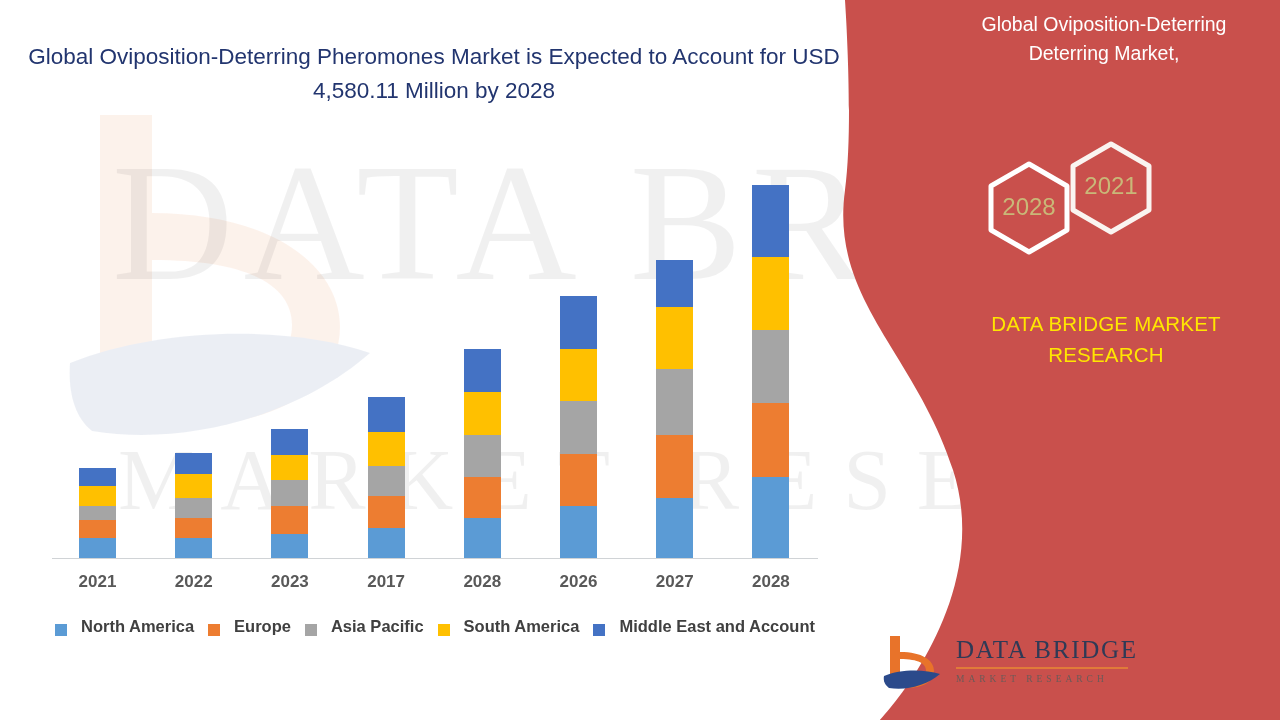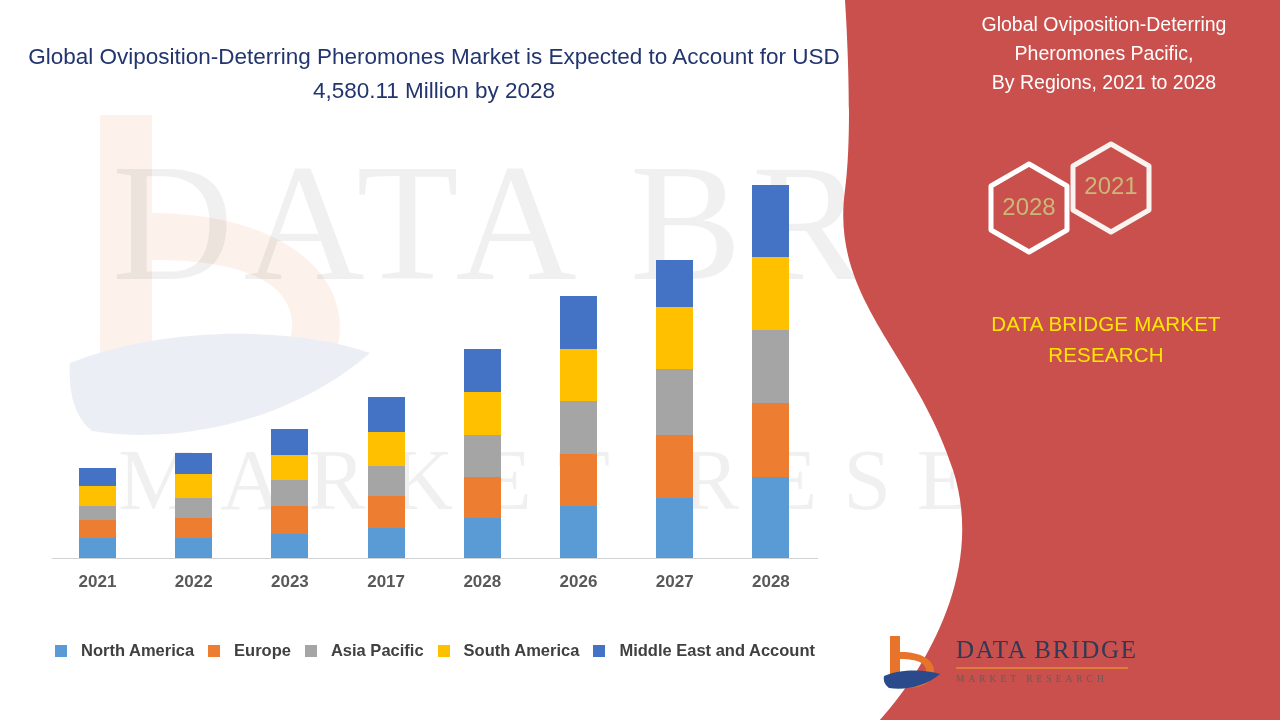--- a/index.html
+++ b/index.html
@@ -61,21 +61,21 @@
     font-weight:700;
     color:#595959;
   }
 
   
   .legend {
     position:absolute; left:0; top:617px; width:870px;
     display:flex; justify-content:center; align-items:center;
     gap:14px;
   }
-  .legend-item { display:flex; align-items:center; gap:14px;margin-top:24px; }
+  .legend-item { display:flex; align-items:flex-end; gap:14px; }
   .legend-swatch { width:12px; height:12px; display:block; }
   .legend-label { font-size:16.5px; font-weight:700; color:#404040; white-space:nowrap; }
 
   
   .red-panel { position:absolute; right:0; top:0; width:460px; height:720px; }
   .red-content { position:absolute; right:14px; top:0; width:460px; height:720px; }
 
   .rp-title {
     position:absolute; left:148px; top:10px; width:300px;
     text-align:center;
@@ -236,22 +236,21 @@
       </div>
   </div>
 
   <svg class="red-panel" viewBox="0 0 460 720" preserveAspectRatio="none">
     <path d="M25 0 L460 0 L460 720 L60 720 C 60 720 175 600 133 470 C 95 352 10 300 25 190 C 34 122 25 0 25 0 Z" fill="#C9504C"></path>
   </svg>
 
   <div class="red-content">
     <div class="rp-title">
       <div>Global Oviposition-Deterring</div>
-      <div>Pheromones Pacific,</div>
-      <div>By Regions, 2021 to 2028</div>
+      <div>Deterring Market,</div>
     </div>
 
     <div class="hexes">
       <svg width="300" height="115" viewBox="0 0 300 115">
         <polygon points="155,4 193,26 193,70 155,92 117,70 117,26" fill="none" stroke="#FAF4F0" stroke-width="5" stroke-linejoin="round"></polygon>
         <polygon points="73,24 111,46 111,90 73,112 35,90 35,46" fill="none" stroke="#FFFFFF" stroke-width="5" stroke-linejoin="round"></polygon>
       </svg>
       <div class="hex-num hex-2021">2021</div>
       <div class="hex-num hex-2028">2028</div>
     </div>

